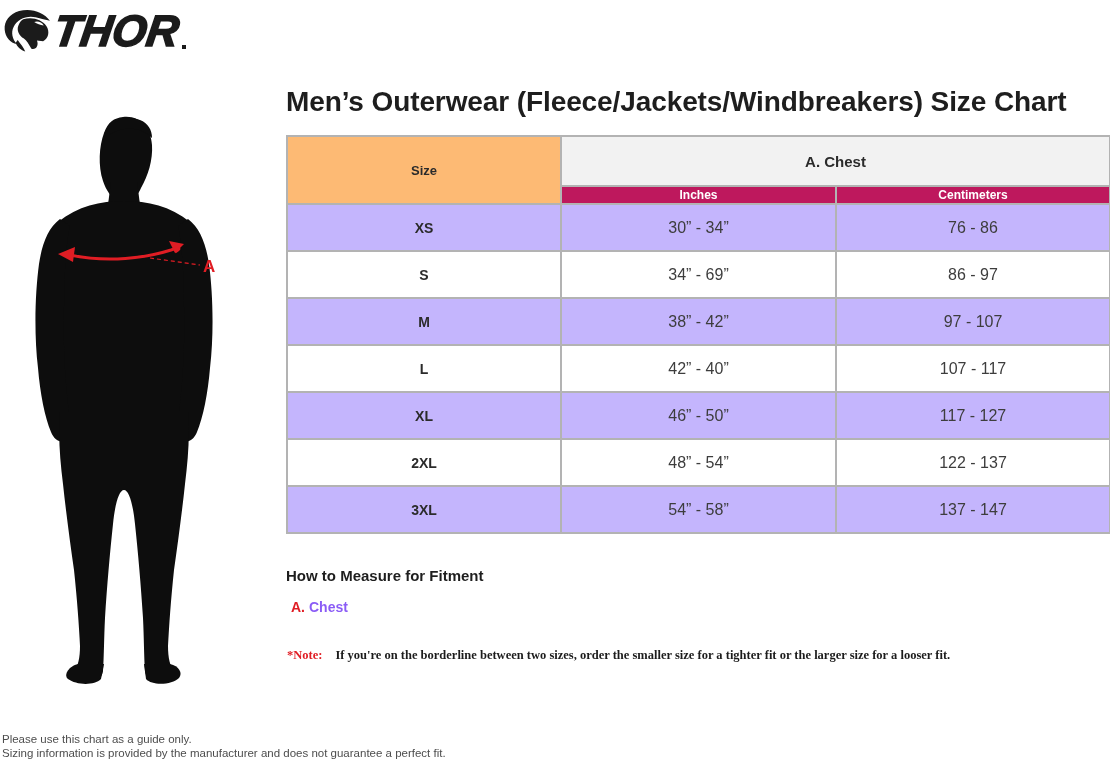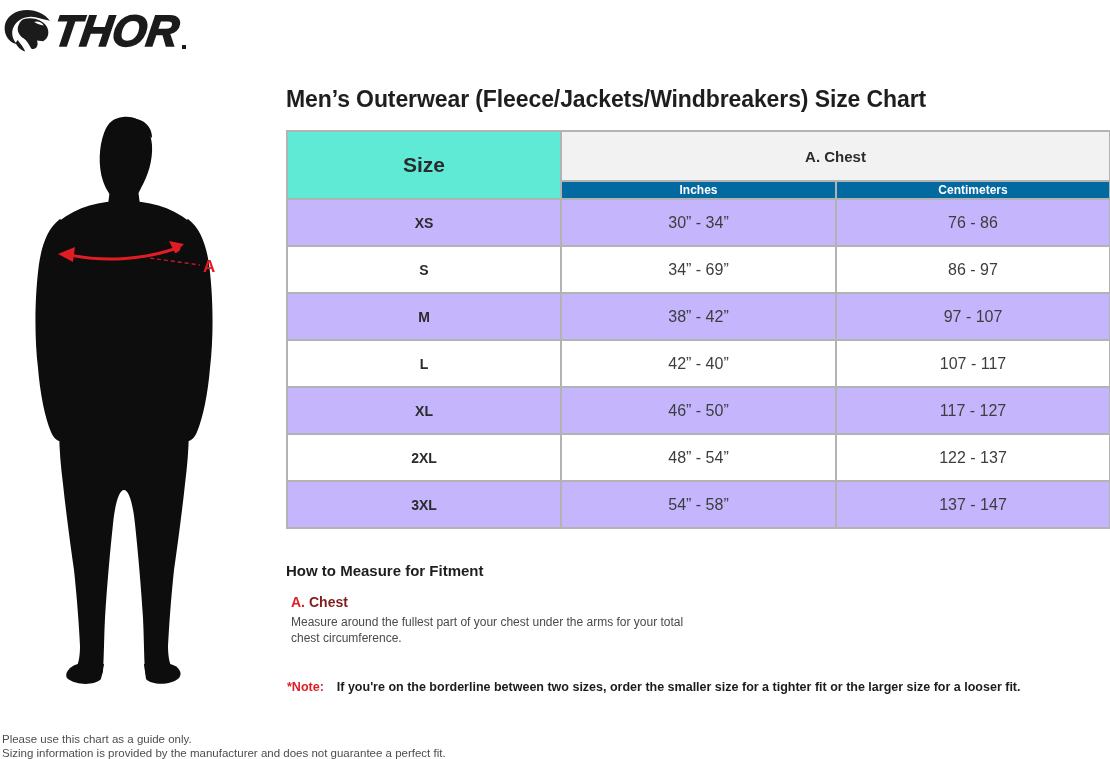--- a/index.html
+++ b/index.html
@@ -43,69 +43,69 @@
   .marker-a {
     font-family: "Liberation Sans", sans-serif;
     font-weight: bold; font-size: 17px; fill: #e01d24;
   }
 
   
   .content { position: absolute; left: 286px; top: 86px; width: 823px; }
 
   .page-title {
     margin: 0 0 17px 0;
-    font-size: 23px; font-weight: bold;
+    font-size: 28px; font-weight: bold;
     color: #1e1e1e; letter-spacing: -0.1px;
   }
 
   
   table.size-chart {
     width: 823px; table-layout: fixed;
     border-collapse: collapse;
   }
   .size-chart th, .size-chart td {
     border: 2px solid #b3b3b3;
     text-align: center; vertical-align: middle;
     padding: 0;
   }
   .size-chart col.c-size { width: 274px; }
   .size-chart col.c-in   { width: 275px; }
   .size-chart col.c-cm   { width: 274px; }
   th.size-head {
-    background: #5eead4; font-size: 21px; color: #2b2b2b; margin-left: 39px;
+    background: #fdba74; font-size: 13px; color: #2b2b2b; margin-left: 39px;
   }
   th.group-head {
     background: #f2f2f2; height: 50px; font-size: 15px; color: #2b2b2b;
   }
   th.unit-head {
-    background: #0369a1; color: #ffffff;
+    background: #be185d; color: #ffffff;
     height: 18px; font-size: 12px; font-weight: bold;
   }
   .size-chart td {
     height: 47px; font-size: 16px; color: #3d3d3d; background: #ffffff;
   }
   .size-chart td.size-col { font-weight: bold; font-size: 14px; color: #2b2b2b; }
   .size-chart tr.alt td { background: #c4b5fd; }
 
   
   .measure-heading {
     margin: 33px 0 15px 0;
     font-size: 15px; font-weight: bold; color: #1e1e1e;
   }
   .measure-item { margin-left: 5px; }
   .measure-item-title { font-size: 14px; }
   .measure-key { color: #e01d24; font-weight: bold; }
-  .measure-label { color: #7f1d1d; font-weight: bold; margin-left: 4px; margin-top: 24px; }
+  .measure-label { color: #8b5cf6; font-weight: bold; margin-left: 4px; margin-top: 24px; }
   .measure-desc {
     margin-top: 5px; max-width: 402px;
     font-size: 12px; line-height: 1.32; color: #4a4a4a;
   }
 
   
-  .note { margin: 33px 0 0 1px; font-size: 12.5px; white-space: nowrap; }
+  .note { margin: 33px 0 0 1px; font-size: 12.5px; white-space: nowrap; font-family: Liberation Serif, serif; }
   .note-prefix { color: #e01d24; font-weight: bold; margin-right: 13px; }
   .note-text { color: #1c1c1c; font-weight: bold; }
 
   
   .footer {
     position: absolute; left: 2px; top: 732px;
     font-size: 11.5px; line-height: 1.22; color: #4d4d4d;
   }
 </style>
 </head>
@@ -221,21 +221,20 @@
         </tr>
       </tbody>
   </table>
 
   <h2 class="measure-heading">How to Measure for Fitment</h2>
 
   <div class="measure-item">
     <div class="measure-item-title">
       <span class="measure-key">A.</span><span class="measure-label">Chest</span>
     </div>
-    <div class="measure-desc">Measure around the fullest part of your chest under the arms for your total chest circumference.</div>
   </div>
 
   <div class="note">
     <span class="note-prefix">*Note:</span><span class="note-text">If you're on the borderline between two sizes, order the smaller size for a tighter fit or the larger size for a looser fit.</span>
   </div>
 
 </div>
 
 <div class="footer">
   <div>Please use this chart as a guide only.</div>

